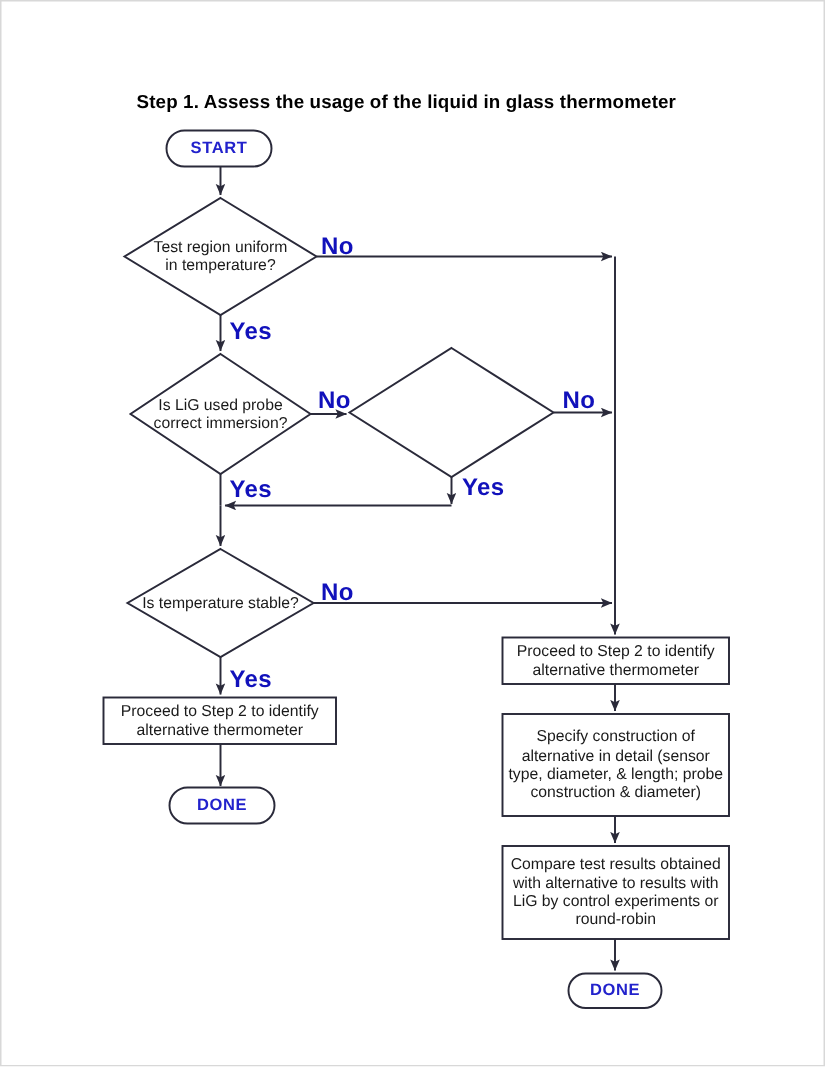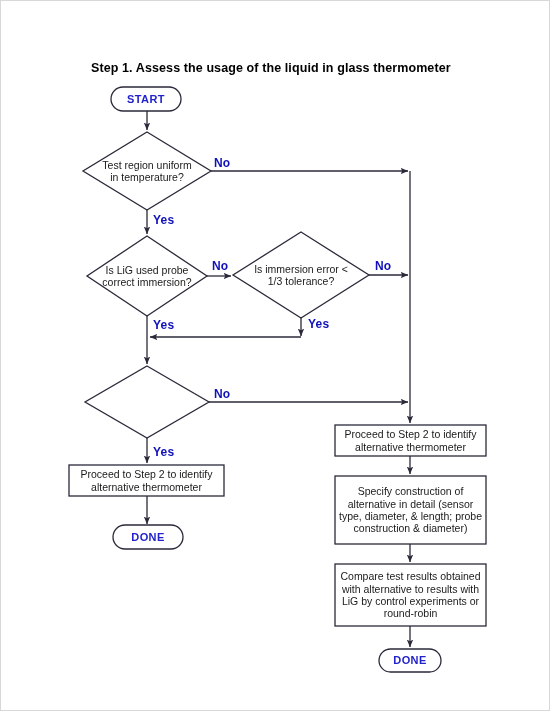--- a/index.html
+++ b/index.html
@@ -51,21 +51,21 @@
   .terminal-text {
     color: #2222cc;
     font-weight: bold;
     font-size: 11px;
     letter-spacing: 0.4px;
   }
   .edge-label {
     position: absolute;
     color: #1111bb;
     font-weight: bold;
-    font-size: 12px;
+    font-size: 16px;
     letter-spacing: 0.2px;
     white-space: nowrap;
   }
 </style>
 </head>
 <body>
 
 <div id="page">
 
   <div class="title">Step 1.  Assess the usage of the liquid in glass thermometer</div>
@@ -128,22 +128,22 @@
       <rect x="378" y="648" width="62" height="23" rx="11.5" ry="11.5" fill="#ffffff"></rect>
     </g>
   </svg>
 
   <div class="node-text" style="left:96px; top:148px; width:100px; height:44px;">Test region uniform in temperature?</div>
 
   <div class="node-text terminal-text" style="left:110px; top:86px; width:70px; height:24px;">START</div>
 
   <div class="node-text" style="left:96px; top:253px; width:100px; height:44px;">Is LiG used probe correct immersion?</div>
 
-  <div class="node-text" style="left:252px; top:252px; width:96px; height:44px;">Is immersion error &lt; 1/3 tolerance?</div>
 
+  <div class="node-text" style="left:92px; top:384px; width:108px; height:34px;">Is temperature stable?</div>
 
   <div class="node-text" style="left:70px; top:465px; width:151px; height:29px;">Proceed to Step 2 to identify alternative thermometer</div>
 
   <div class="node-text terminal-text" style="left:112px; top:524px; width:70px; height:24px;">DONE</div>
 
   <div class="node-text" style="left:336px; top:425px; width:147px; height:29px;">Proceed to Step 2 to identify alternative thermometer</div>
 
   <div class="node-text" style="left:336px; top:564px; width:147px; height:60px;">Compare test results obtained with alternative to results with LiG by control experiments or round-robin</div>
 
   <div class="node-text" style="left:337px; top:476px; width:145px; height:66px;">Specify construction of alternative in detail (sensor type, diameter, &amp; length; probe construction &amp; diameter)</div>

